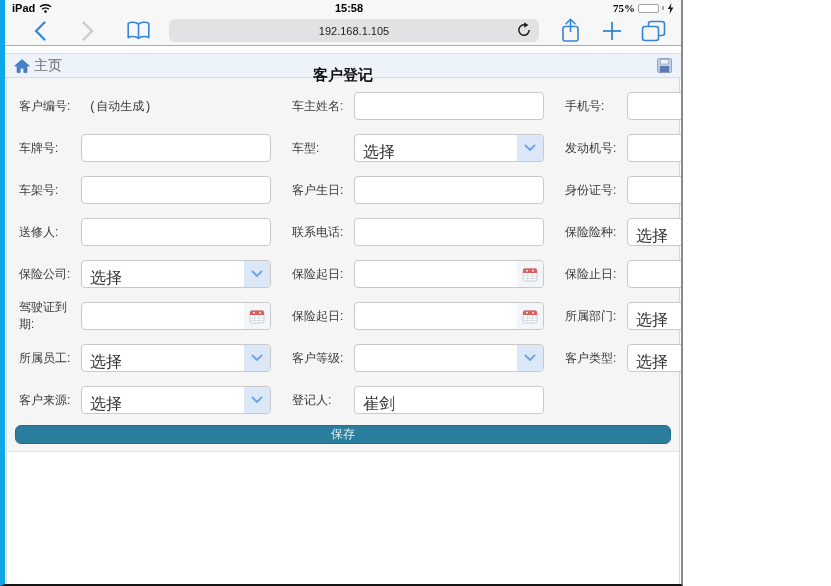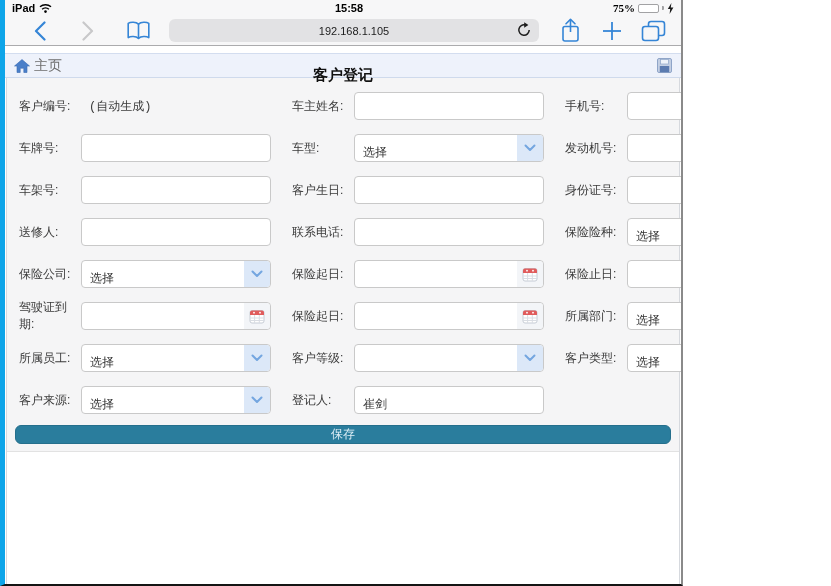--- a/index.html
+++ b/index.html
@@ -45,21 +45,21 @@
   .page-body{ flex:1 1 auto; display:flex; flex-direction:column; border-left:1px solid #d6d9de; border-right:1px solid #d6d9de; margin:0 1px; background:#c2410c; min-height:0; }
   .form-section{ background:#f5f5f6; padding:7px 0 7px; border-bottom:1px solid #e2e2e2; }
   .form-row{ height:42px; display:flex; align-items:center; padding-left:12px; }
   .cell{ display:flex; align-items:center; width:273px; flex:0 0 auto; }
   .flabel{ width:62px; flex:0 0 auto; font-size:12px; color:#3a3a3a; letter-spacing:0; }
   .static-val{ font-size:12px; color:#3a3a3a; padding-left:8px;font-family:Liberation Mono, monospace; }
   .field{
     width:190px; height:28px; background:#fff; border:1px solid #c9c9c9; border-radius:4px;
     position:relative; display:flex; align-items:center; overflow:hidden; flex:0 0 auto;
   }
-  .fval{ font-size:12px; color:#333; padding-left:8px; white-space:nowrap;margin-top:8px; }
+  .fval{ font-size:16px; color:#333; padding-left:8px; white-space:nowrap;margin-top:8px; }
   .zone{ position:absolute; right:0; top:0; bottom:0; width:26px; display:flex; align-items:center; justify-content:center; }
   .zone.sel{ background:#dce8f8; border-radius:0 3px 3px 0; }
   .zone.dat{ background:#f3f5f8; border-radius:0 3px 3px 0; }
   .save-btn{
     display:block; margin:4px 8px 0; height:19px; width:calc(100% - 16px);
     background:#2a7d9d; border:1px solid #256f8c; border-radius:6px;
     color:#ddeef6; font-size:12px; text-align:center; line-height:17px;
     font-family:inherit; cursor:pointer;
   }
   .content-below{ flex:1 1 auto; background:#fff; }

